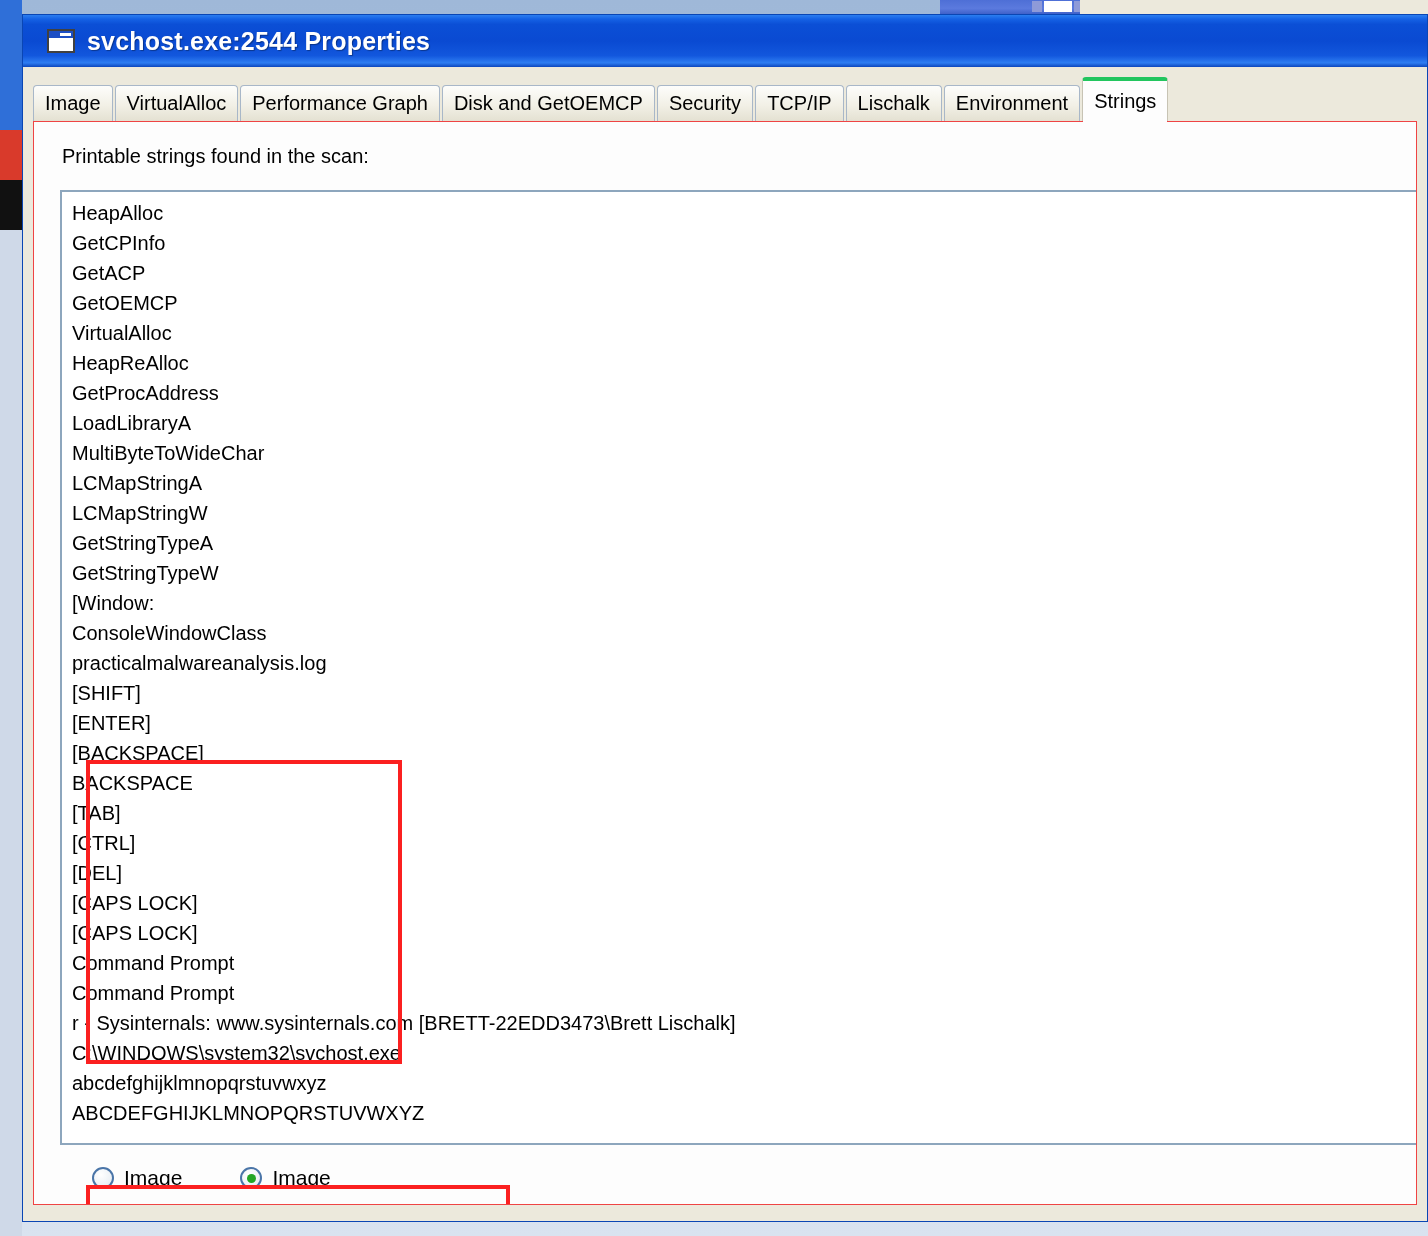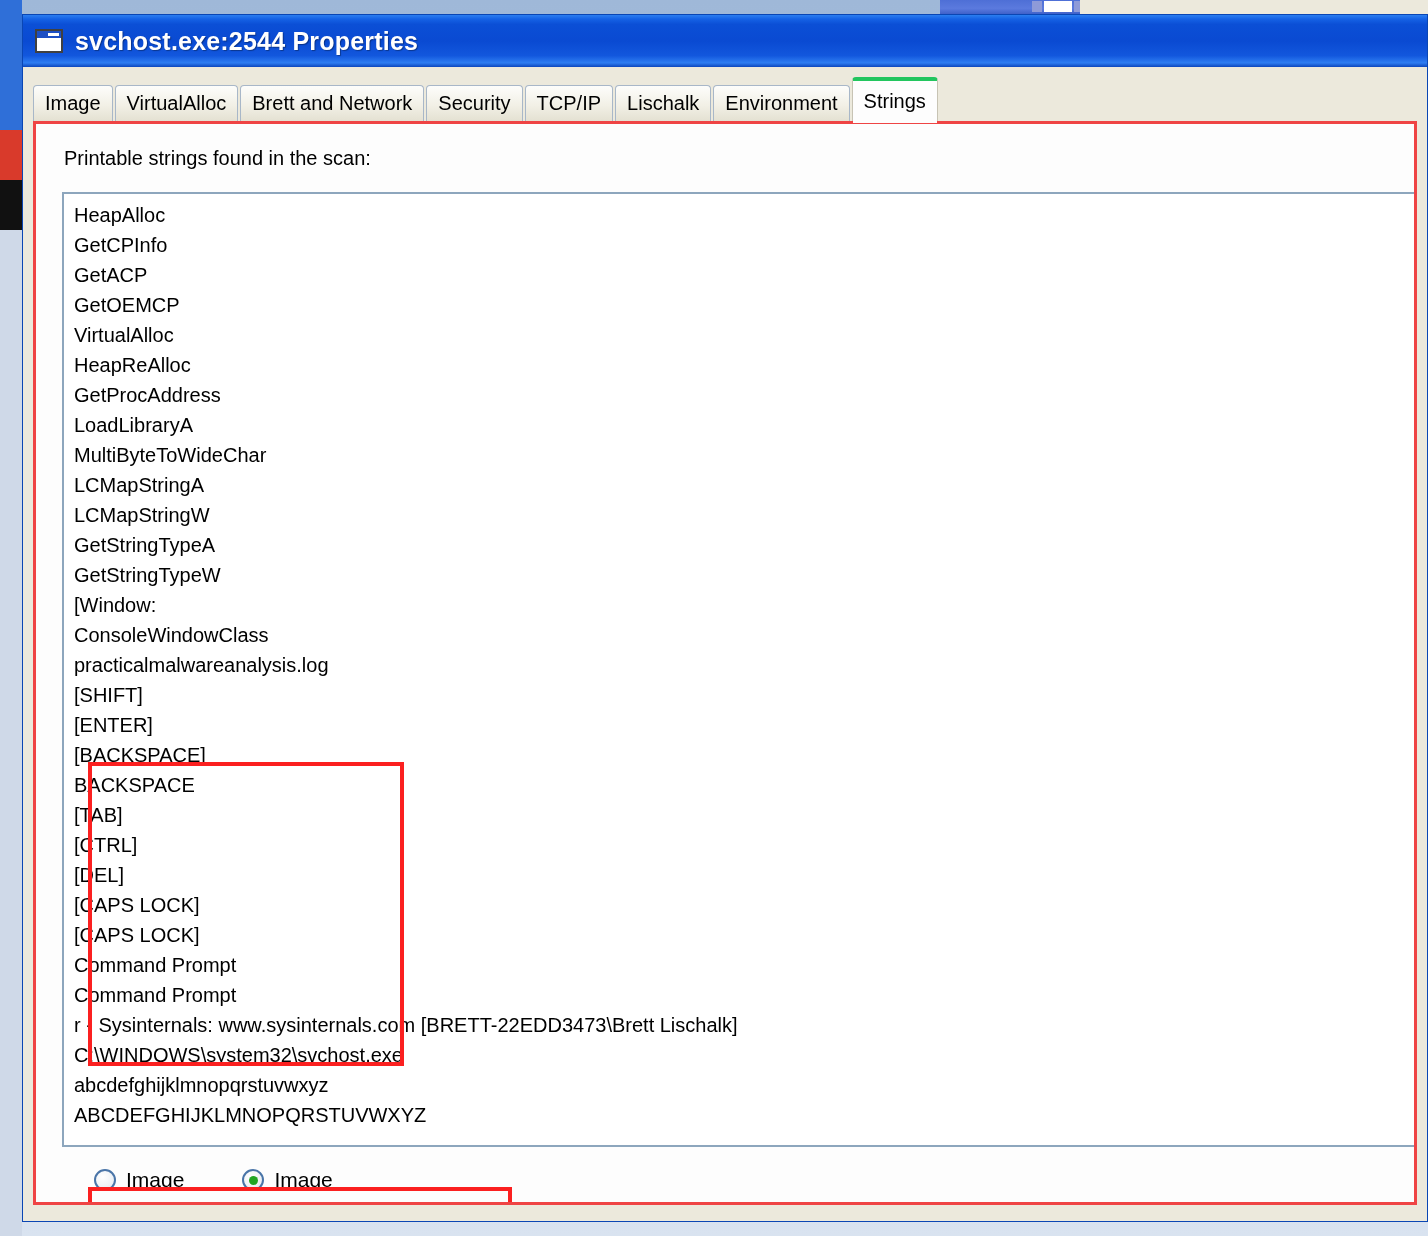--- a/index.html
+++ b/index.html
@@ -62,21 +62,21 @@
     box-sizing: border-box;
   }
   .titlebar {
     position: relative;
     height: 52px;
     background: linear-gradient(to bottom,
         #2b7ef0 0%, #1561e4 8%, #0b4fd6 18%,
         #0a4ad2 50%, #1257dd 78%, #2e7df2 92%, #0c46bd 100%);
     display: flex;
     align-items: center;
-    padding-left: 12px;
+    padding-left: 24px;
     box-sizing: border-box;
   }
   .title-icon {
     width: 28px; height: 24px;
     background: #ffffff;
     border: 2px solid #404040;
     box-sizing: border-box;
     position: relative;
     margin-right: 12px;
     flex: none;
@@ -143,21 +143,21 @@
     position: absolute;
     left: 0; right: 0; bottom: -2px; height: 3px;
     background: #fdfdfd;
   }
 
   
   .tabpanel {
     position: relative;
     margin: 0 10px 6px 10px;
     background: #fdfdfd;
-    border: 3px solid #ef4444;
+    border: 1px solid #ef4444;
     height: 1084px;
     box-sizing: border-box;
     overflow: hidden;
   }
   .panel-label {
     font-size: 20px;
     color: #000;
     margin: 23px 0 0 28px;
   }
 
@@ -248,21 +248,22 @@
   <div class="window">
 
     <div class="titlebar">
       <div class="title-icon"></div>
       <div class="title-text">svchost.exe:2544 Properties</div>
     </div>
 
     <div class="tabstrip" id="tabstrip">
         <div class="tab">Image</div>
         <div class="tab">VirtualAlloc</div>
-        <div class="tab">Brett and Network</div>
+        <div class="tab">Performance Graph</div>
+        <div class="tab">Disk and GetOEMCP</div>
         <div class="tab">Security</div>
         <div class="tab">TCP/IP</div>
         <div class="tab">Lischalk</div>
         <div class="tab">Environment</div>
         <div class="tab active">Strings</div>
       </div>
 
     <div class="tabpanel">
 
       <div class="panel-label">Printable strings found in the scan:</div>

